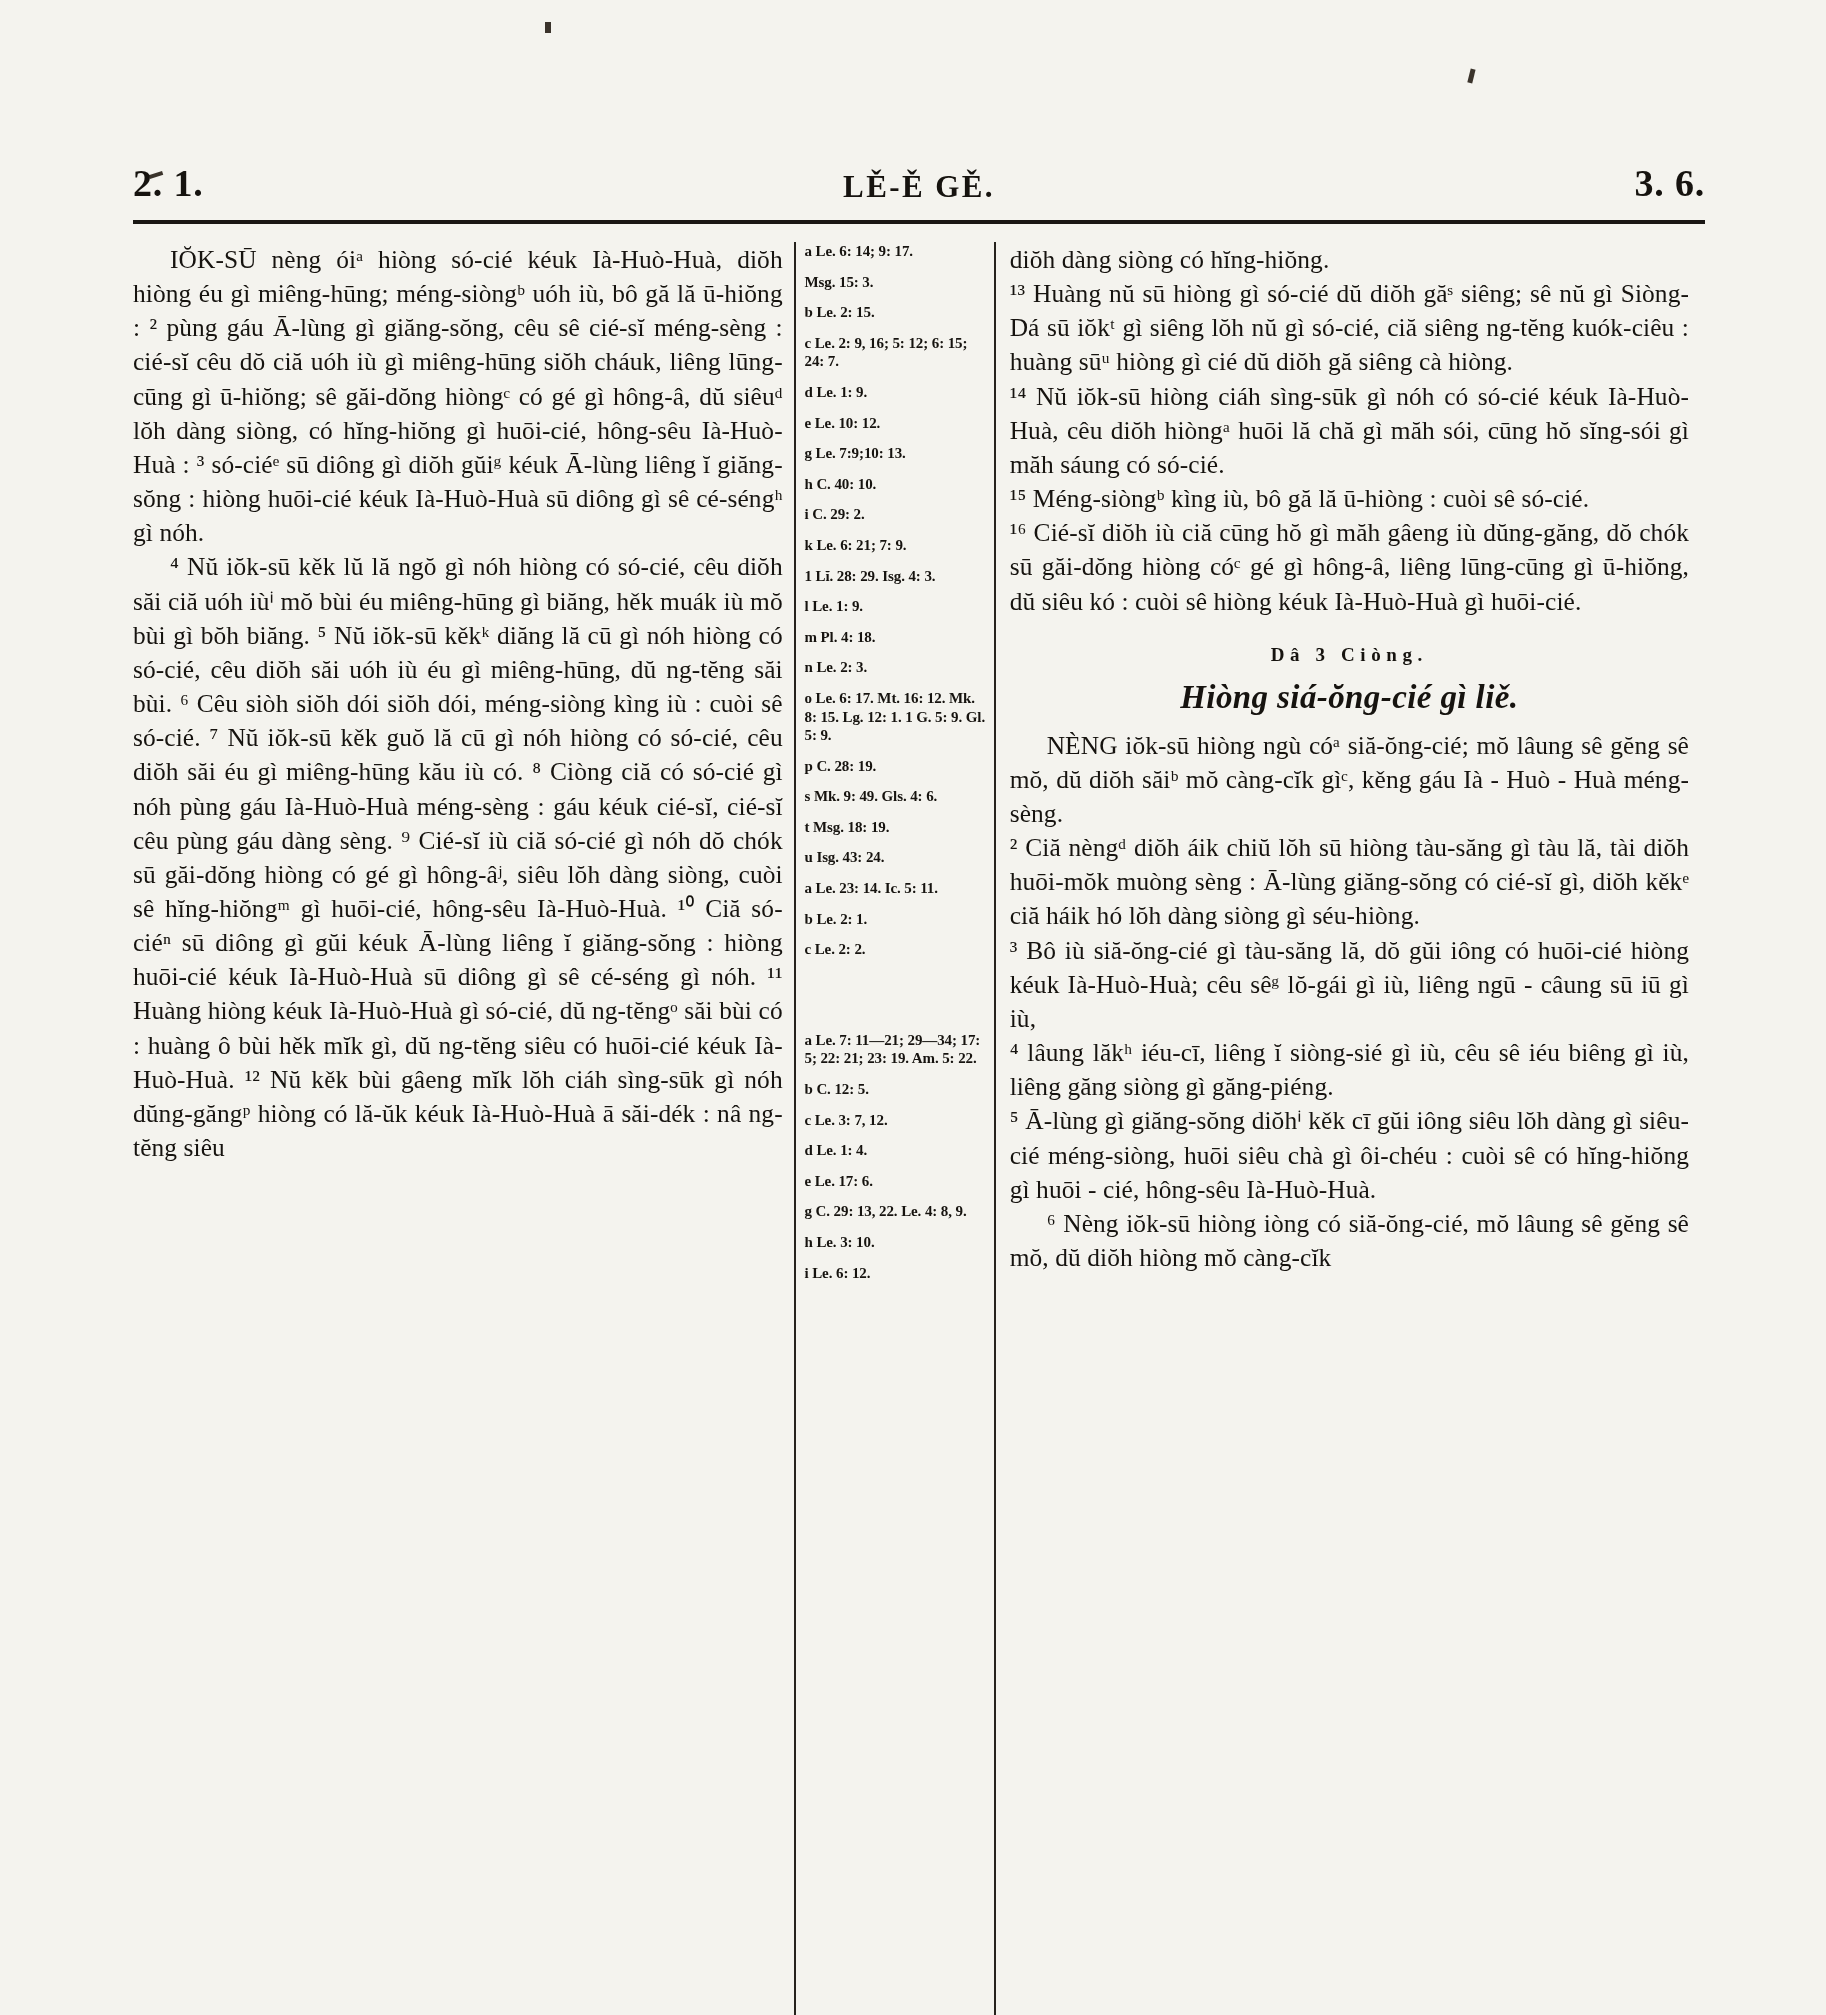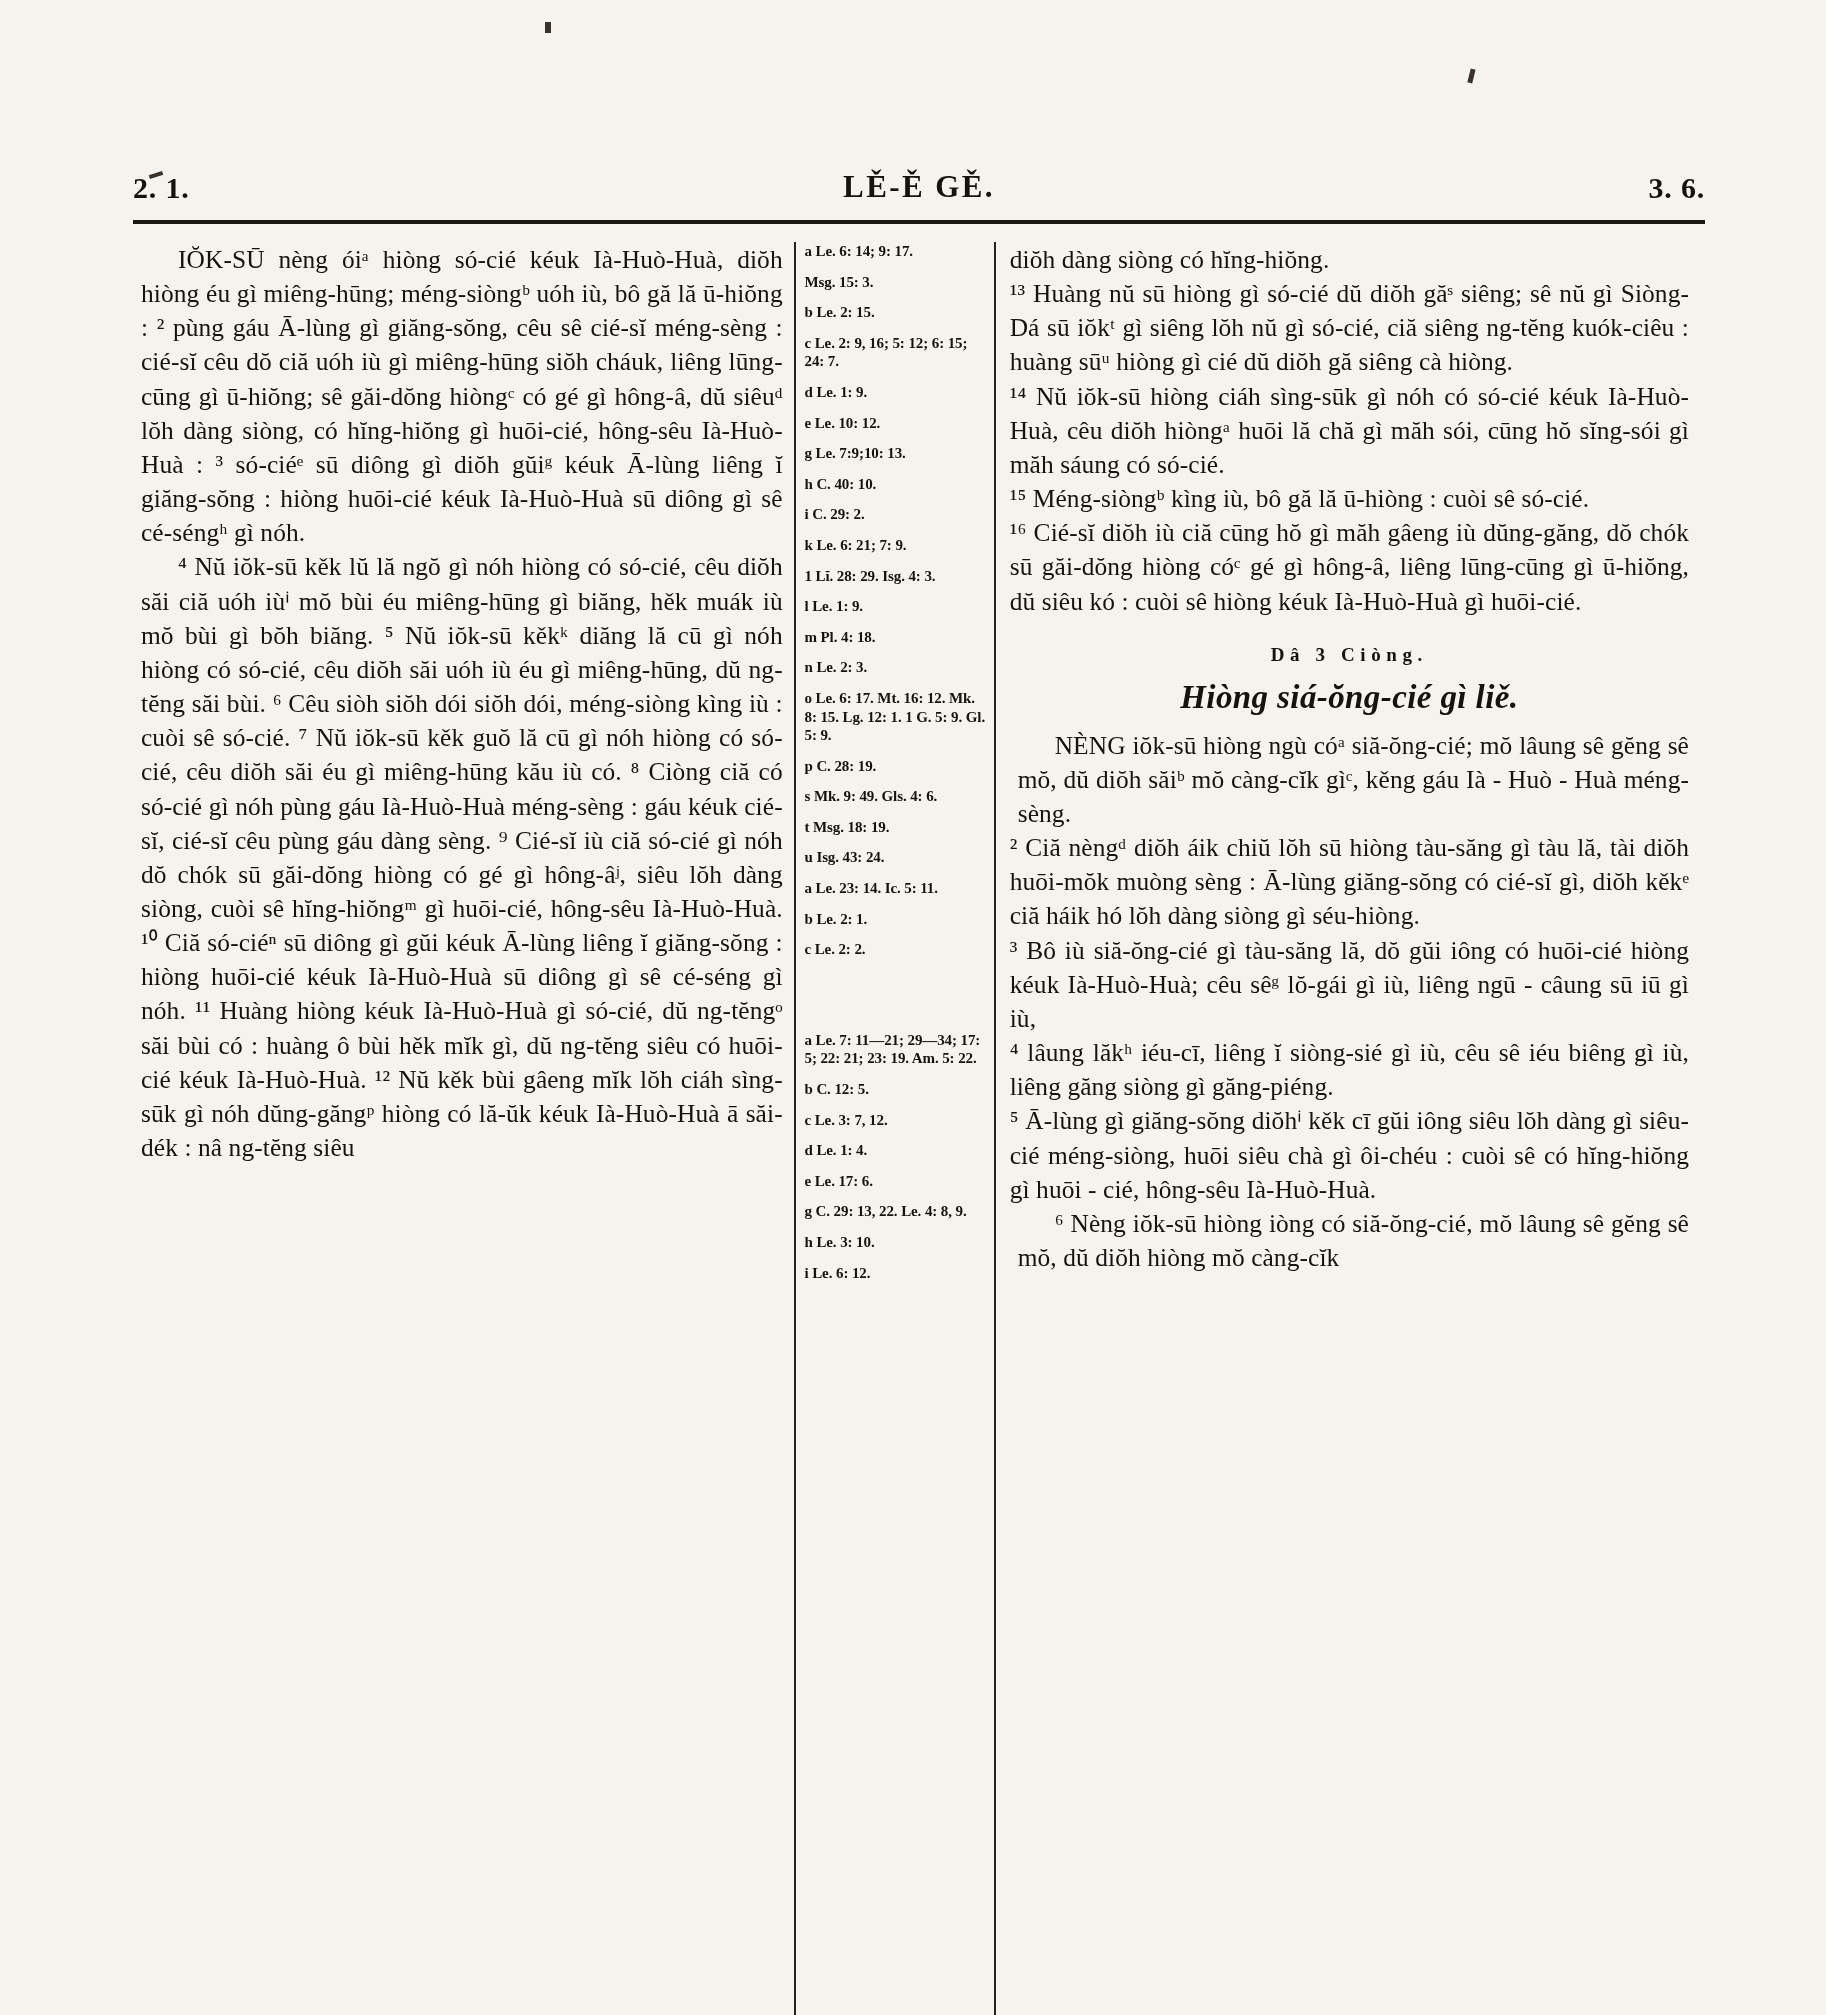--- a/index.html
+++ b/index.html
@@ -30,21 +30,21 @@
     position: absolute;
     left: 133px;
     top: 161px;
     width: 1572px;
     height: 44px;
     display: flex;
     align-items: flex-end;
     justify-content: space-between;
   }
   .head .folio {
-    font-size: 30px;
+    font-size: 38px;
     font-weight: bold;
     letter-spacing: 0.8px;
   }
   .head .book {
     font-size: 31px;
     font-weight: bold;
     letter-spacing: 2.4px;
   }
   .rule {
     position: absolute;
@@ -92,21 +92,21 @@
   }
   p.t {
     margin: 0;
     font-size: 25.4px;
     line-height: 1.345;
     text-align: justify;
     text-justify: inter-word;
     hyphens: none;
     letter-spacing: 0.1px;
   }
-  p.t.indent { text-indent: 37px; margin-left: 8px; }
+  p.t.indent { text-indent: 37px; }
   .dropcaps {
     letter-spacing: 0.4px;
   }
   
   .note {
     font-size: 15px;
     line-height: 1.24;
     margin-bottom: 12px;
     letter-spacing: -0.1px;
     font-weight: bold;

